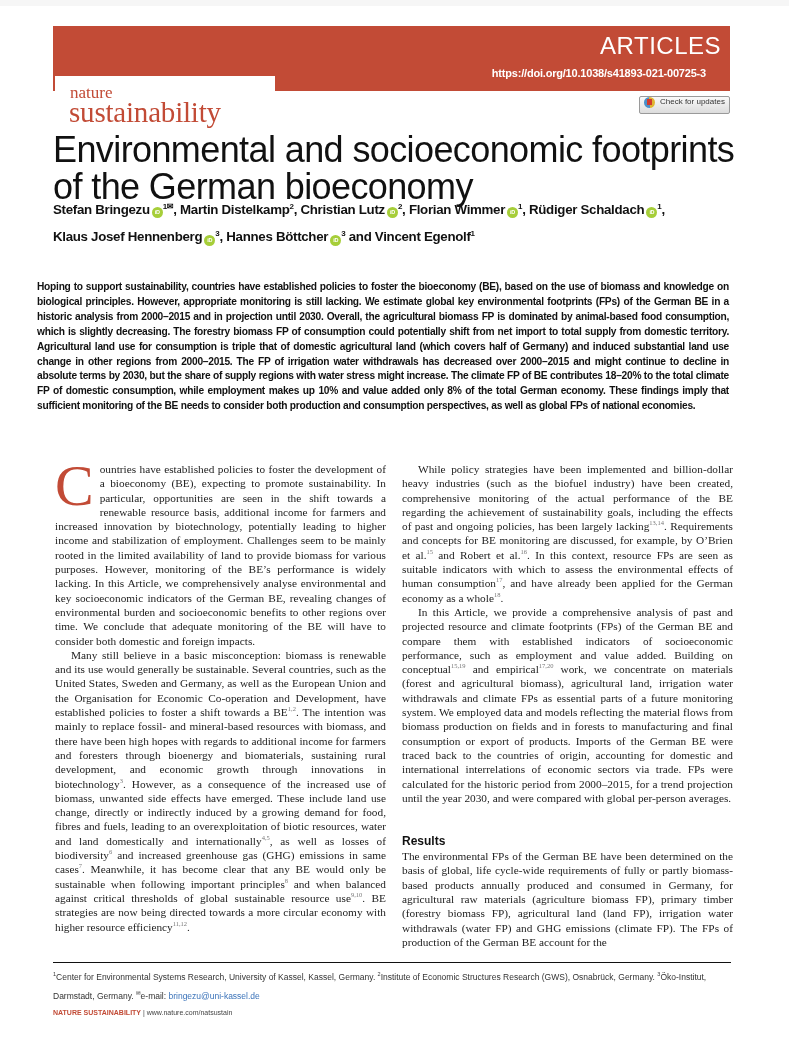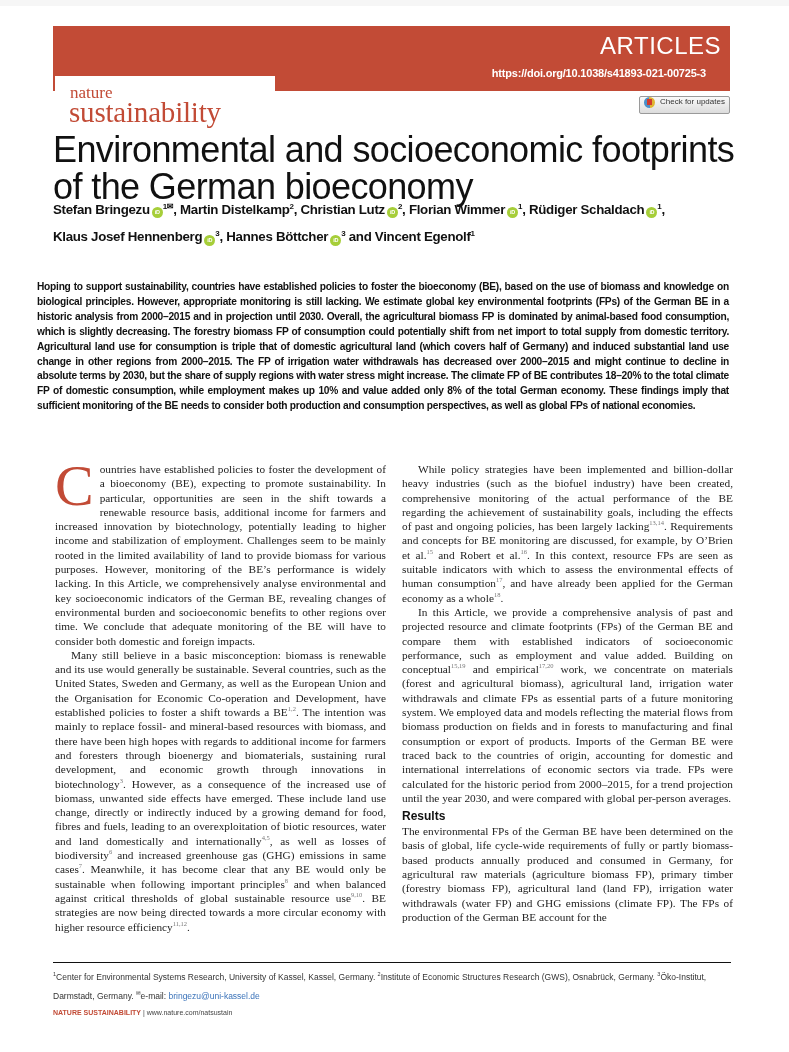--- a/index.html
+++ b/index.html
@@ -28,21 +28,21 @@
 
     .abstract { position: absolute; left: 37px; top: 280px; width: 692px; font-family: "Liberation Sans", sans-serif; font-size: 10.2px; font-weight: bold; line-height: 14.9px; color: #111; text-align: justify; letter-spacing: -0.25px; }
 
     .col { position: absolute; top: 462px; width: 331px; font-family: "Liberation Serif", serif; font-size: 11.3px; line-height: 14.3px; color: #222; text-align: justify; hyphens: auto; }
     .col-left { left: 55px; }
     .col-right { left: 402px; }
     .col p { text-indent: 16px; }
     .col p.first { text-indent: 0; }
     .dropcap { float: left; font-family: "Liberation Serif", serif; font-size: 58px; line-height: 44px; color: #c24b36; margin: 2px 6px 0 0; font-weight: normal; }
     .ref { font-size: 6.5px; vertical-align: super; color: #777; line-height: 0; }
-    .results-head { font-family: "Liberation Sans", sans-serif; font-weight: bold; font-size: 12px; margin-top: 3px; line-height: 16px; color: #111; text-indent: 0; }
+    .results-head { font-family: "Liberation Sans", sans-serif; font-weight: bold; font-size: 12px; margin-top: 28px; line-height: 16px; color: #111; text-indent: 0; }
     .col p.noindent { text-indent: 0; }
 
     .footrule { position: absolute; left: 53px; top: 962px; width: 678px; height: 1px; background: #111; }
     .affils { position: absolute; left: 53px; top: 966px; width: 690px; font-family: "Liberation Sans", sans-serif; font-size: 8.5px; line-height: 16px; color: #333; }
     .affils sup { font-size: 5.5px; }
     .email-link { color: #3b73b9; }
     .journal-foot { position: absolute; left: 53px; top: 1009px; font-family: "Liberation Sans", sans-serif; font-size: 7px; color: #444; }
     .journal-name { color: #c24b36; font-weight: bold; }
   </style>
 </head>

